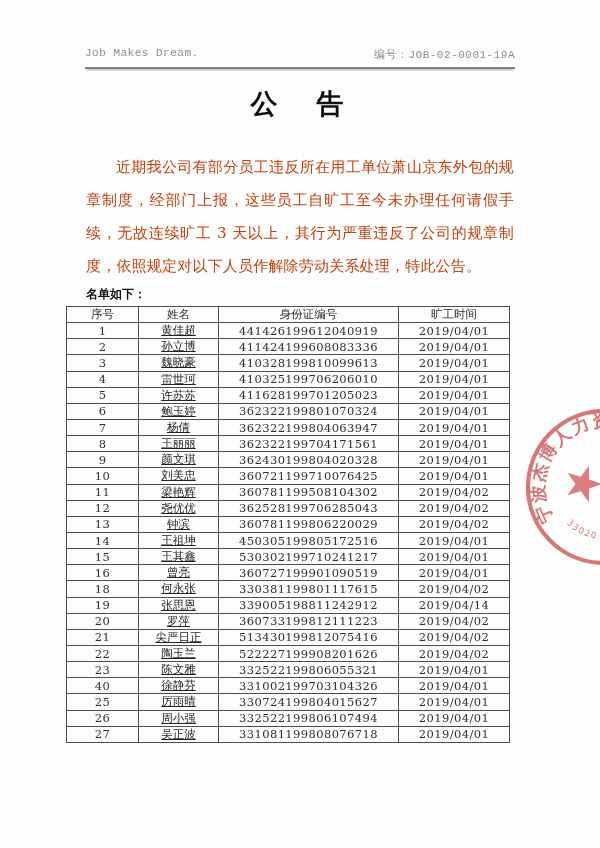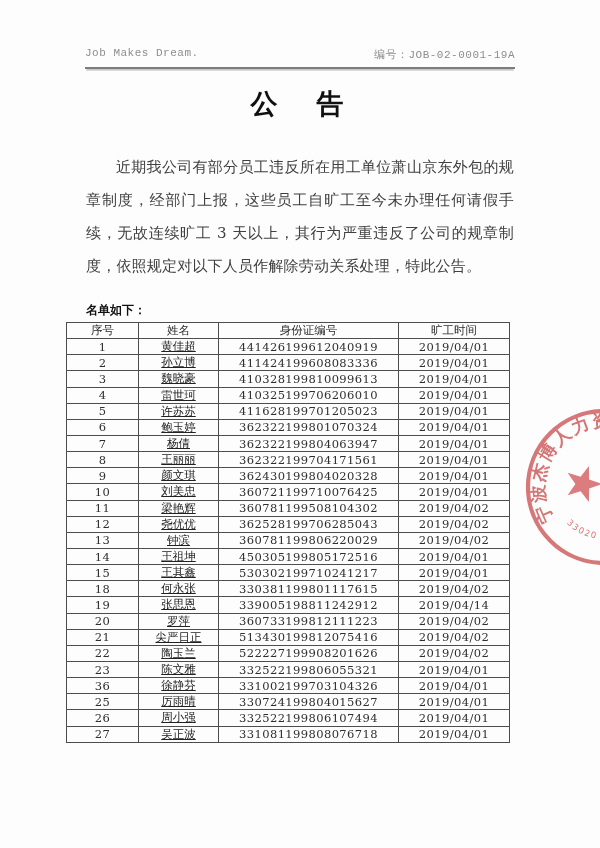--- a/index.html
+++ b/index.html
@@ -43,25 +43,25 @@
     color: #101010;
     font-family: "DejaVu Sans", "Liberation Sans", sans-serif;
   }
   
   .body-text {
     margin: 29px 86px 0 86px;
     font-size: 15px;
     line-height: 33px;
     text-align: justify;
     text-indent: 2em;
-    color: #404040;
+    color: #c2410c;
     letter-spacing: .2px;
   }
   .list-label {
-    margin: 19px 0 0 86px;
+    margin: 3px 0 0 86px;
     font-size: 12px;
     font-weight: bold;
     color: #111;
     line-height: 16px;
   }
   
   table.roster {
     margin: 4px 0 0 66px;
     width: 443px;
     border-collapse: collapse;
@@ -206,20 +206,26 @@
           <td class="num">450305199805172516</td>
           <td class="num">2019/04/01</td>
         </tr>
         <tr>
           <td class="num">15</td>
           <td class="cjk">王其鑫</td>
           <td class="num">530302199710241217</td>
           <td class="num">2019/04/01</td>
         </tr>
         <tr>
+          <td class="num">16</td>
+          <td class="cjk">曾亮</td>
+          <td class="num">360727199901090519</td>
+          <td class="num">2019/04/01</td>
+        </tr>
+        <tr>
           <td class="num">18</td>
           <td class="cjk">何永张</td>
           <td class="num">330381199801117615</td>
           <td class="num">2019/04/02</td>
         </tr>
         <tr>
           <td class="num">19</td>
           <td class="cjk">张思恩</td>
           <td class="num">339005198811242912</td>
           <td class="num">2019/04/14</td>
@@ -242,21 +248,21 @@
           <td class="num">522227199908201626</td>
           <td class="num">2019/04/02</td>
         </tr>
         <tr>
           <td class="num">23</td>
           <td class="cjk">陈文雅</td>
           <td class="num">332522199806055321</td>
           <td class="num">2019/04/01</td>
         </tr>
         <tr>
-          <td class="num">36</td>
+          <td class="num">40</td>
           <td class="cjk">徐静芬</td>
           <td class="num">331002199703104326</td>
           <td class="num">2019/04/01</td>
         </tr>
         <tr>
           <td class="num">25</td>
           <td class="cjk">厉雨晴</td>
           <td class="num">330724199804015627</td>
           <td class="num">2019/04/01</td>
         </tr>

